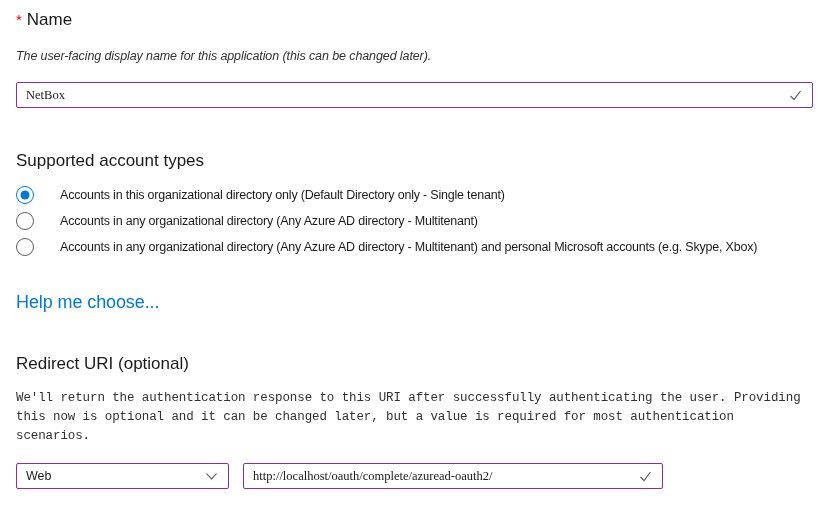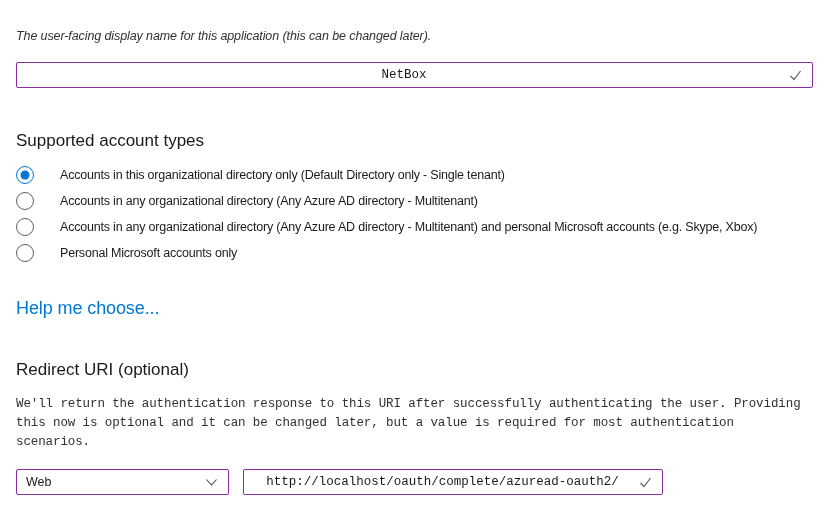--- a/index.html
+++ b/index.html
@@ -29,26 +29,25 @@
 
   
   .name-desc { margin-top: 17px; font-style: italic; }
   .field-wrap { position: relative; margin-top: 16px; }
   .text-input {
     width: 100%;
     height: 26px;
     border: 1px solid #8a2da2;
     border-radius: 2px;
     background: #ffffff;
-    font-family: Liberation Mono, monospace;
+    font-family: Liberation Serif, serif;
     font-size: 12.5px;
     color: #1b1a19;
     padding: 0 30px 0 9px;
     outline: none;
-    text-align: center;
   }
   .valid-check {
     position: absolute;
     right: 9px; top: 50%;
     transform: translateY(-50%);
     pointer-events: none;
     display: flex;
   }
 
   
@@ -131,20 +130,23 @@
     width: 420px;
     margin-left: 14px;
   }
 </style>
 </head>
 <body>
 
 <div class="page">
 
   <div>
+    <div class="section-title">
+      <span class="required-star">*</span><span>Name</span>
+    </div>
     <div class="body-text name-desc">The user-facing display name for this application (this can be changed later).</div>
     <div class="field-wrap">
       <input class="text-input" type="text" value="NetBox" style="">
       <span class="valid-check">
         <svg width="17" height="17" viewBox="0 0 17 17">
             <path d="M3.5 9.5 L7 13 L13.5 4.5" fill="none" stroke="#605e5c" stroke-width="1.2"></path>
           </svg>
       </span>
     </div>
   </div>
@@ -158,24 +160,20 @@
         <span class="radio-label">Accounts in this organizational directory only (Default Directory only - Single tenant)</span>
       </div>
       <div class="radio-row">
         <span class="radio-circle"></span>
         <span class="radio-label">Accounts in any organizational directory (Any Azure AD directory - Multitenant)</span>
       </div>
       <div class="radio-row">
         <span class="radio-circle"></span>
         <span class="radio-label">Accounts in any organizational directory (Any Azure AD directory - Multitenant) and personal Microsoft accounts (e.g. Skype, Xbox)</span>
       </div>
-      <div class="radio-row">
-        <span class="radio-circle"></span>
-        <span class="radio-label">Personal Microsoft accounts only</span>
-      </div>
     </div>
 
     <a class="help-link" href="#">Help me choose...</a>
   </div>
 
   <div class="redirect-section">
     <div class="section-title">Redirect URI (optional)</div>
     <div class="body-text redirect-desc">We'll return the authentication response to this URI after successfully authenticating the user. Providing this now is optional and it can be changed later, but a value is required for most authentication scenarios.</div>
 
     <div class="uri-row">

